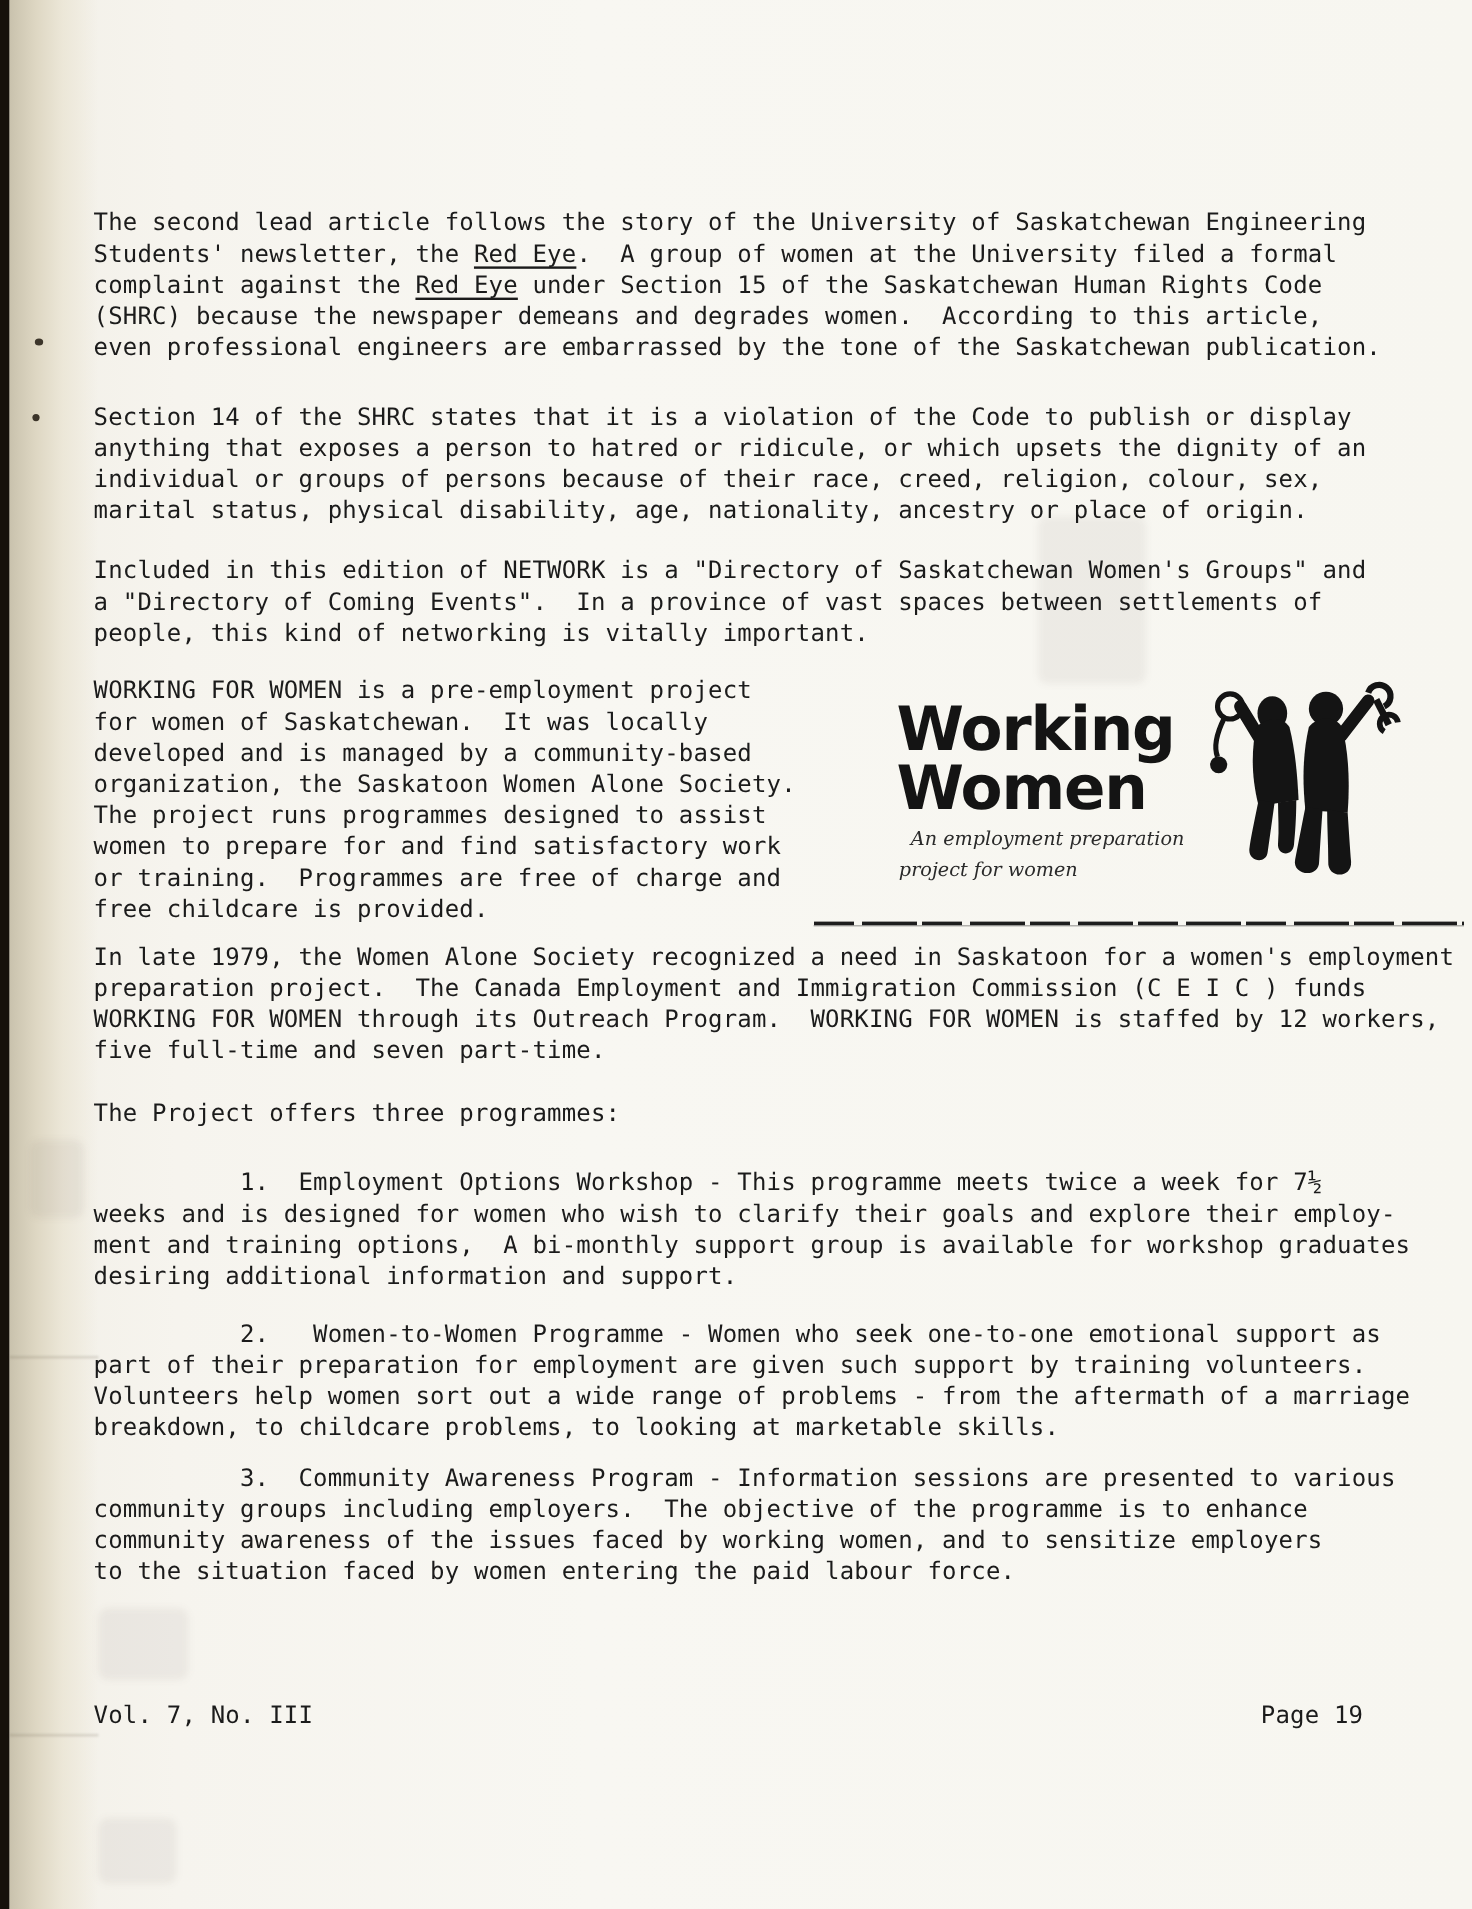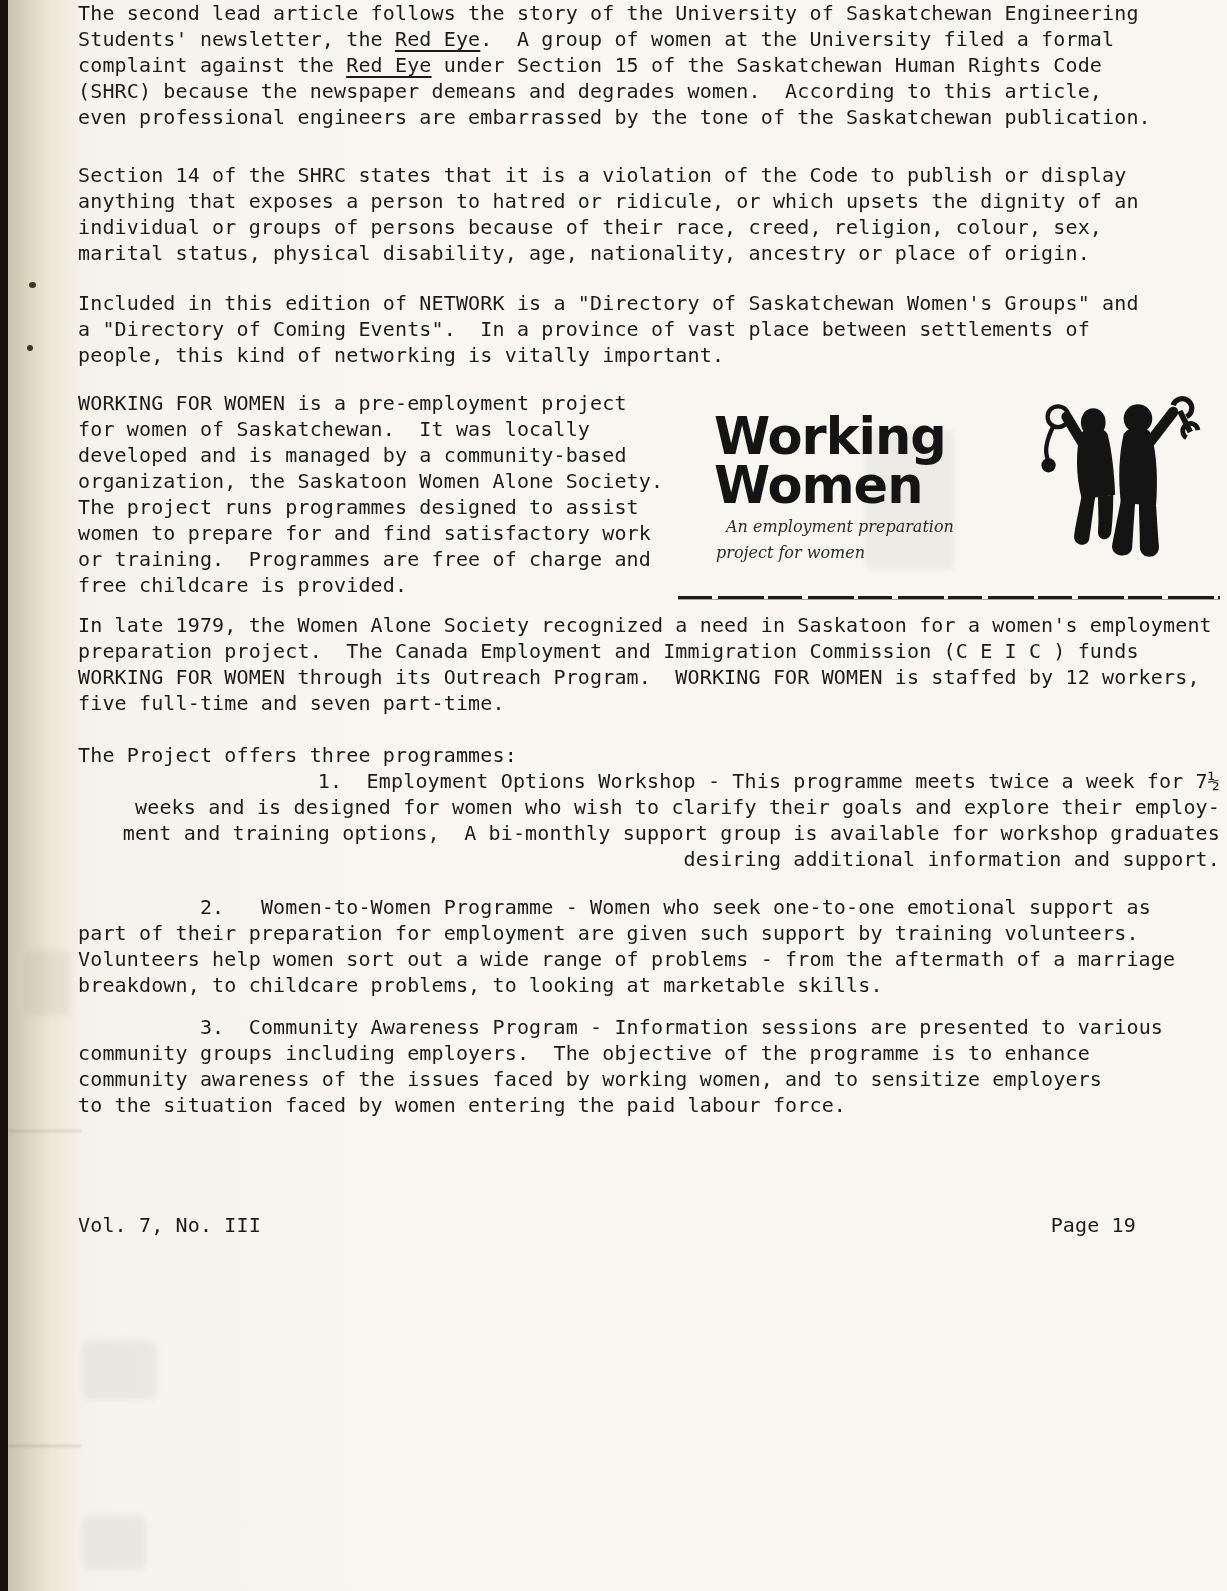--- a/index.html
+++ b/index.html
@@ -13,34 +13,34 @@
   }
   .edge-black{position:absolute;left:0;top:0;width:8px;height:100%;background:#16110b;}
   .edge-cream{
     position:absolute;left:8px;top:0;width:74px;height:100%;
     background:linear-gradient(90deg,#c9c2ad 0%,#ded7c3 30%,#ece7d8 60%,rgba(246,244,238,0) 100%);
   }
   .crease{position:absolute;left:8px;width:74px;height:2px;background:rgba(90,80,60,0.18);filter:blur(1px);}
   .speck{position:absolute;background:#3c352a;border-radius:50%;filter:blur(0.4px);}
   .smudge{position:absolute;background:rgba(60,55,45,0.06);filter:blur(3px);border-radius:8px;}
 
-  .content{position:absolute;left:78px;top:0;width:1142px;}
+  .content{position:absolute;left:78px;top:0;width:1142px;padding-top:172px;}
   .tw{
     font-size:20px;line-height:26px;letter-spacing:0.15px;
     white-space:pre-wrap;margin:0;
   }
   .ul{text-decoration:underline;text-decoration-thickness:2px;text-underline-offset:4px;}
 
   .cx-row{display:flex;margin-top:68px;}
   .cx-label{width:117px;flex:none;}
   .cx-text{flex:1;}
 
   .two-col{display:flex;margin-top:22px;height:210px;}
   .about-col{width:600px;flex:none;}
-  .logo-col{flex:1;display:flex;flex-direction:column;}
+  .logo-col{flex:1;display:flex;flex-direction:column;align-items:center;}
   .logo-row{display:flex;flex:1;}
   .logo-text{margin-left:36px;margin-top:22px;}
   .logo-word{
     font-family:"DejaVu Sans",sans-serif;font-weight:bold;
     font-size:51px;line-height:49px;letter-spacing:-1px;color:#141414;margin:0;
   }
   .tagline{
     font-family:"DejaVu Serif",serif;font-style:italic;
     font-size:16px;line-height:26px;color:#2a2a2a;margin:4px 0 0 2px;
   }
@@ -51,21 +51,21 @@
     background:
       repeating-linear-gradient(90deg,#1d1d1d 0 34px,rgba(0,0,0,0) 34px 40px,#1d1d1d 40px 86px,rgba(0,0,0,0) 86px 90px),
       linear-gradient(0deg,rgba(0,0,0,0.35),rgba(0,0,0,0.35));
     background-size:100% 3px,100% 1px;
     background-position:0 0,0 3px;
     background-repeat:no-repeat;
     filter:blur(0.3px);
   }
 
   .mt20{margin-top:32px;} .mt24{margin-top:24px;} .mt12{margin-top:12px;}
-  .mt26{margin-top:26px;} .mt18{margin-top:0;text-align:right;} .mt22{margin-top:22px;} .mt16{margin-top:16px;}
+  .mt26{margin-top:26px;} .mt18{margin-top:32px;} .mt22{margin-top:22px;} .mt16{margin-top:16px;}
 
   .footer-row{display:flex;justify-content:space-between;width:1058px;margin-top:94px;}
 </style>
 </head>
 <body>
 
 <div class="page">
 
   <div class="edge-black"></div>
   <div class="edge-cream"></div>
@@ -85,21 +85,21 @@
 complaint against the </span><span class="ul">Red Eye</span><span> under Section 15 of the Saskatchewan Human Rights Code
 (SHRC) because the newspaper demeans and degrades women.  According to this article,
 even professional engineers are embarrassed by the tone of the Saskatchewan publication.</span></p>
 
     <p class="tw mt20">Section 14 of the SHRC states that it is a violation of the Code to publish or display
 anything that exposes a person to hatred or ridicule, or which upsets the dignity of an
 individual or groups of persons because of their race, creed, religion, colour, sex,
 marital status, physical disability, age, nationality, ancestry or place of origin.</p>
 
     <p class="tw mt24">Included in this edition of NETWORK is a "Directory of Saskatchewan Women's Groups" and
-a "Directory of Coming Events".  In a province of vast place between settlements of
+a "Directory of Coming Events".  In a province of vast spaces between settlements of
 people, this kind of networking is vitally important.</p>
 
 
     <div class="two-col">
       <div class="about-col">
         <p class="tw">WORKING FOR WOMEN is a pre-employment project
 for women of Saskatchewan.  It was locally
 developed and is managed by a community-based
 organization, the Saskatoon Women Alone Society.
 The project runs programmes designed to assist

